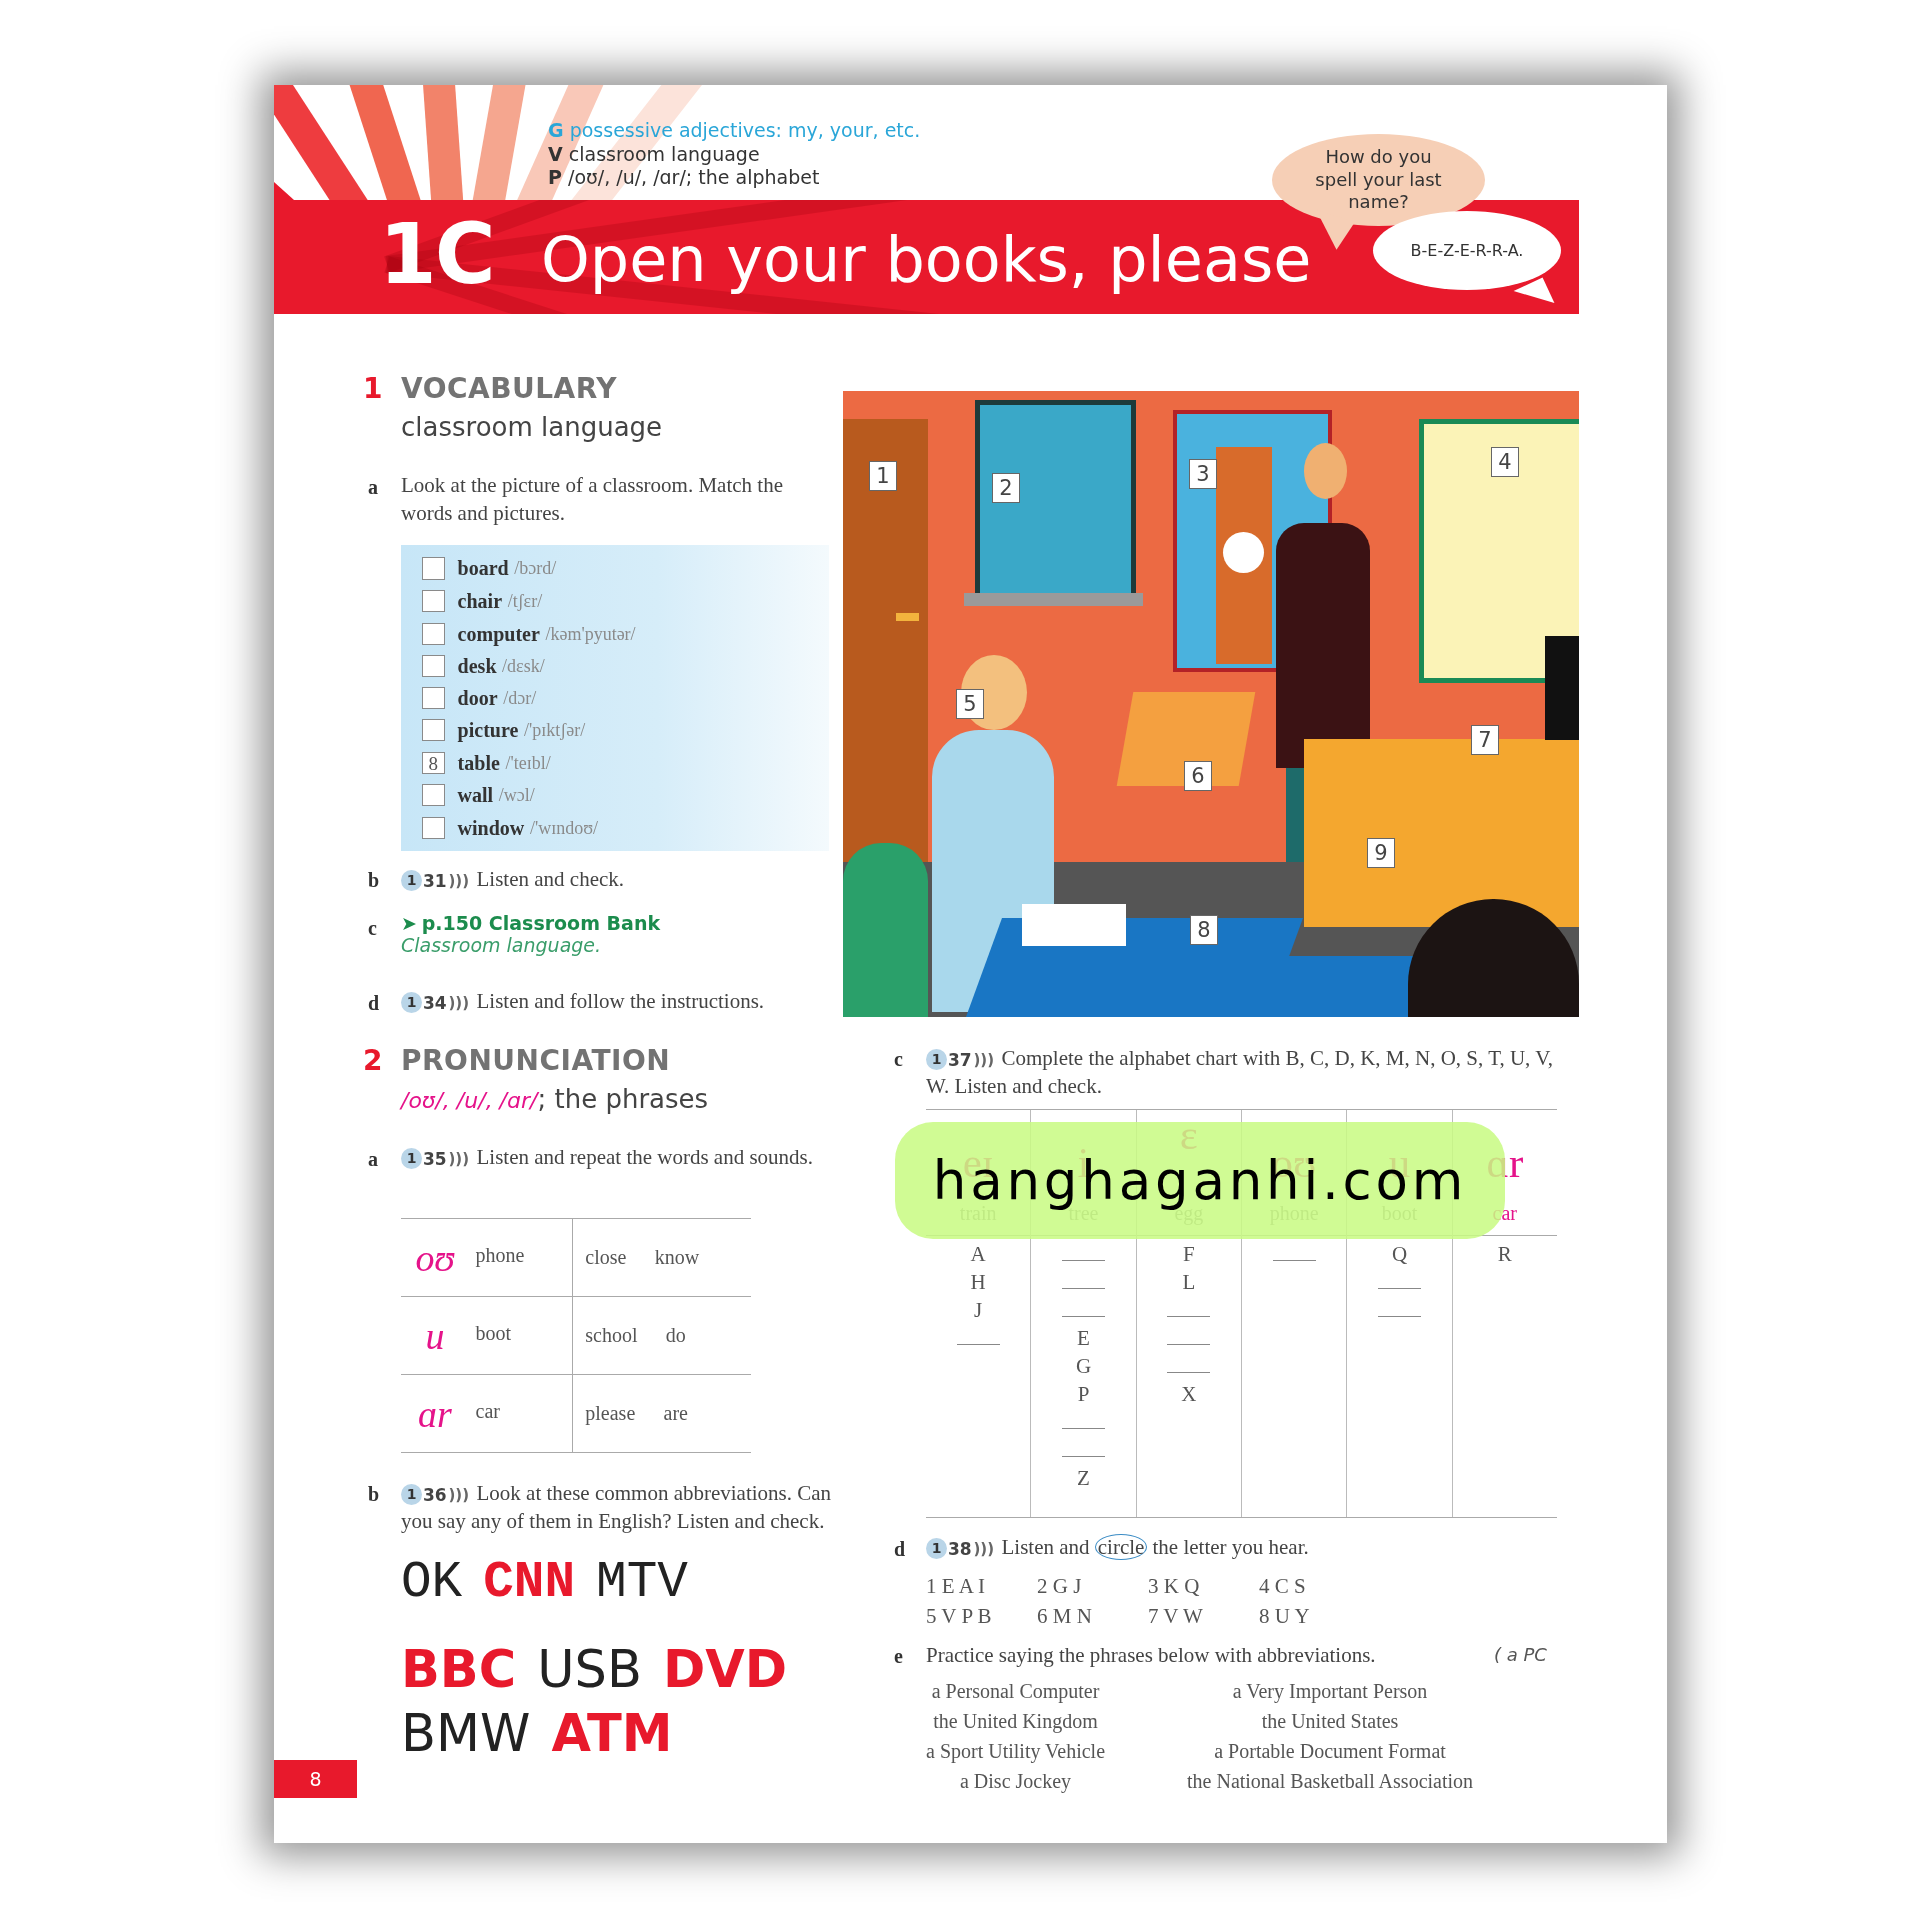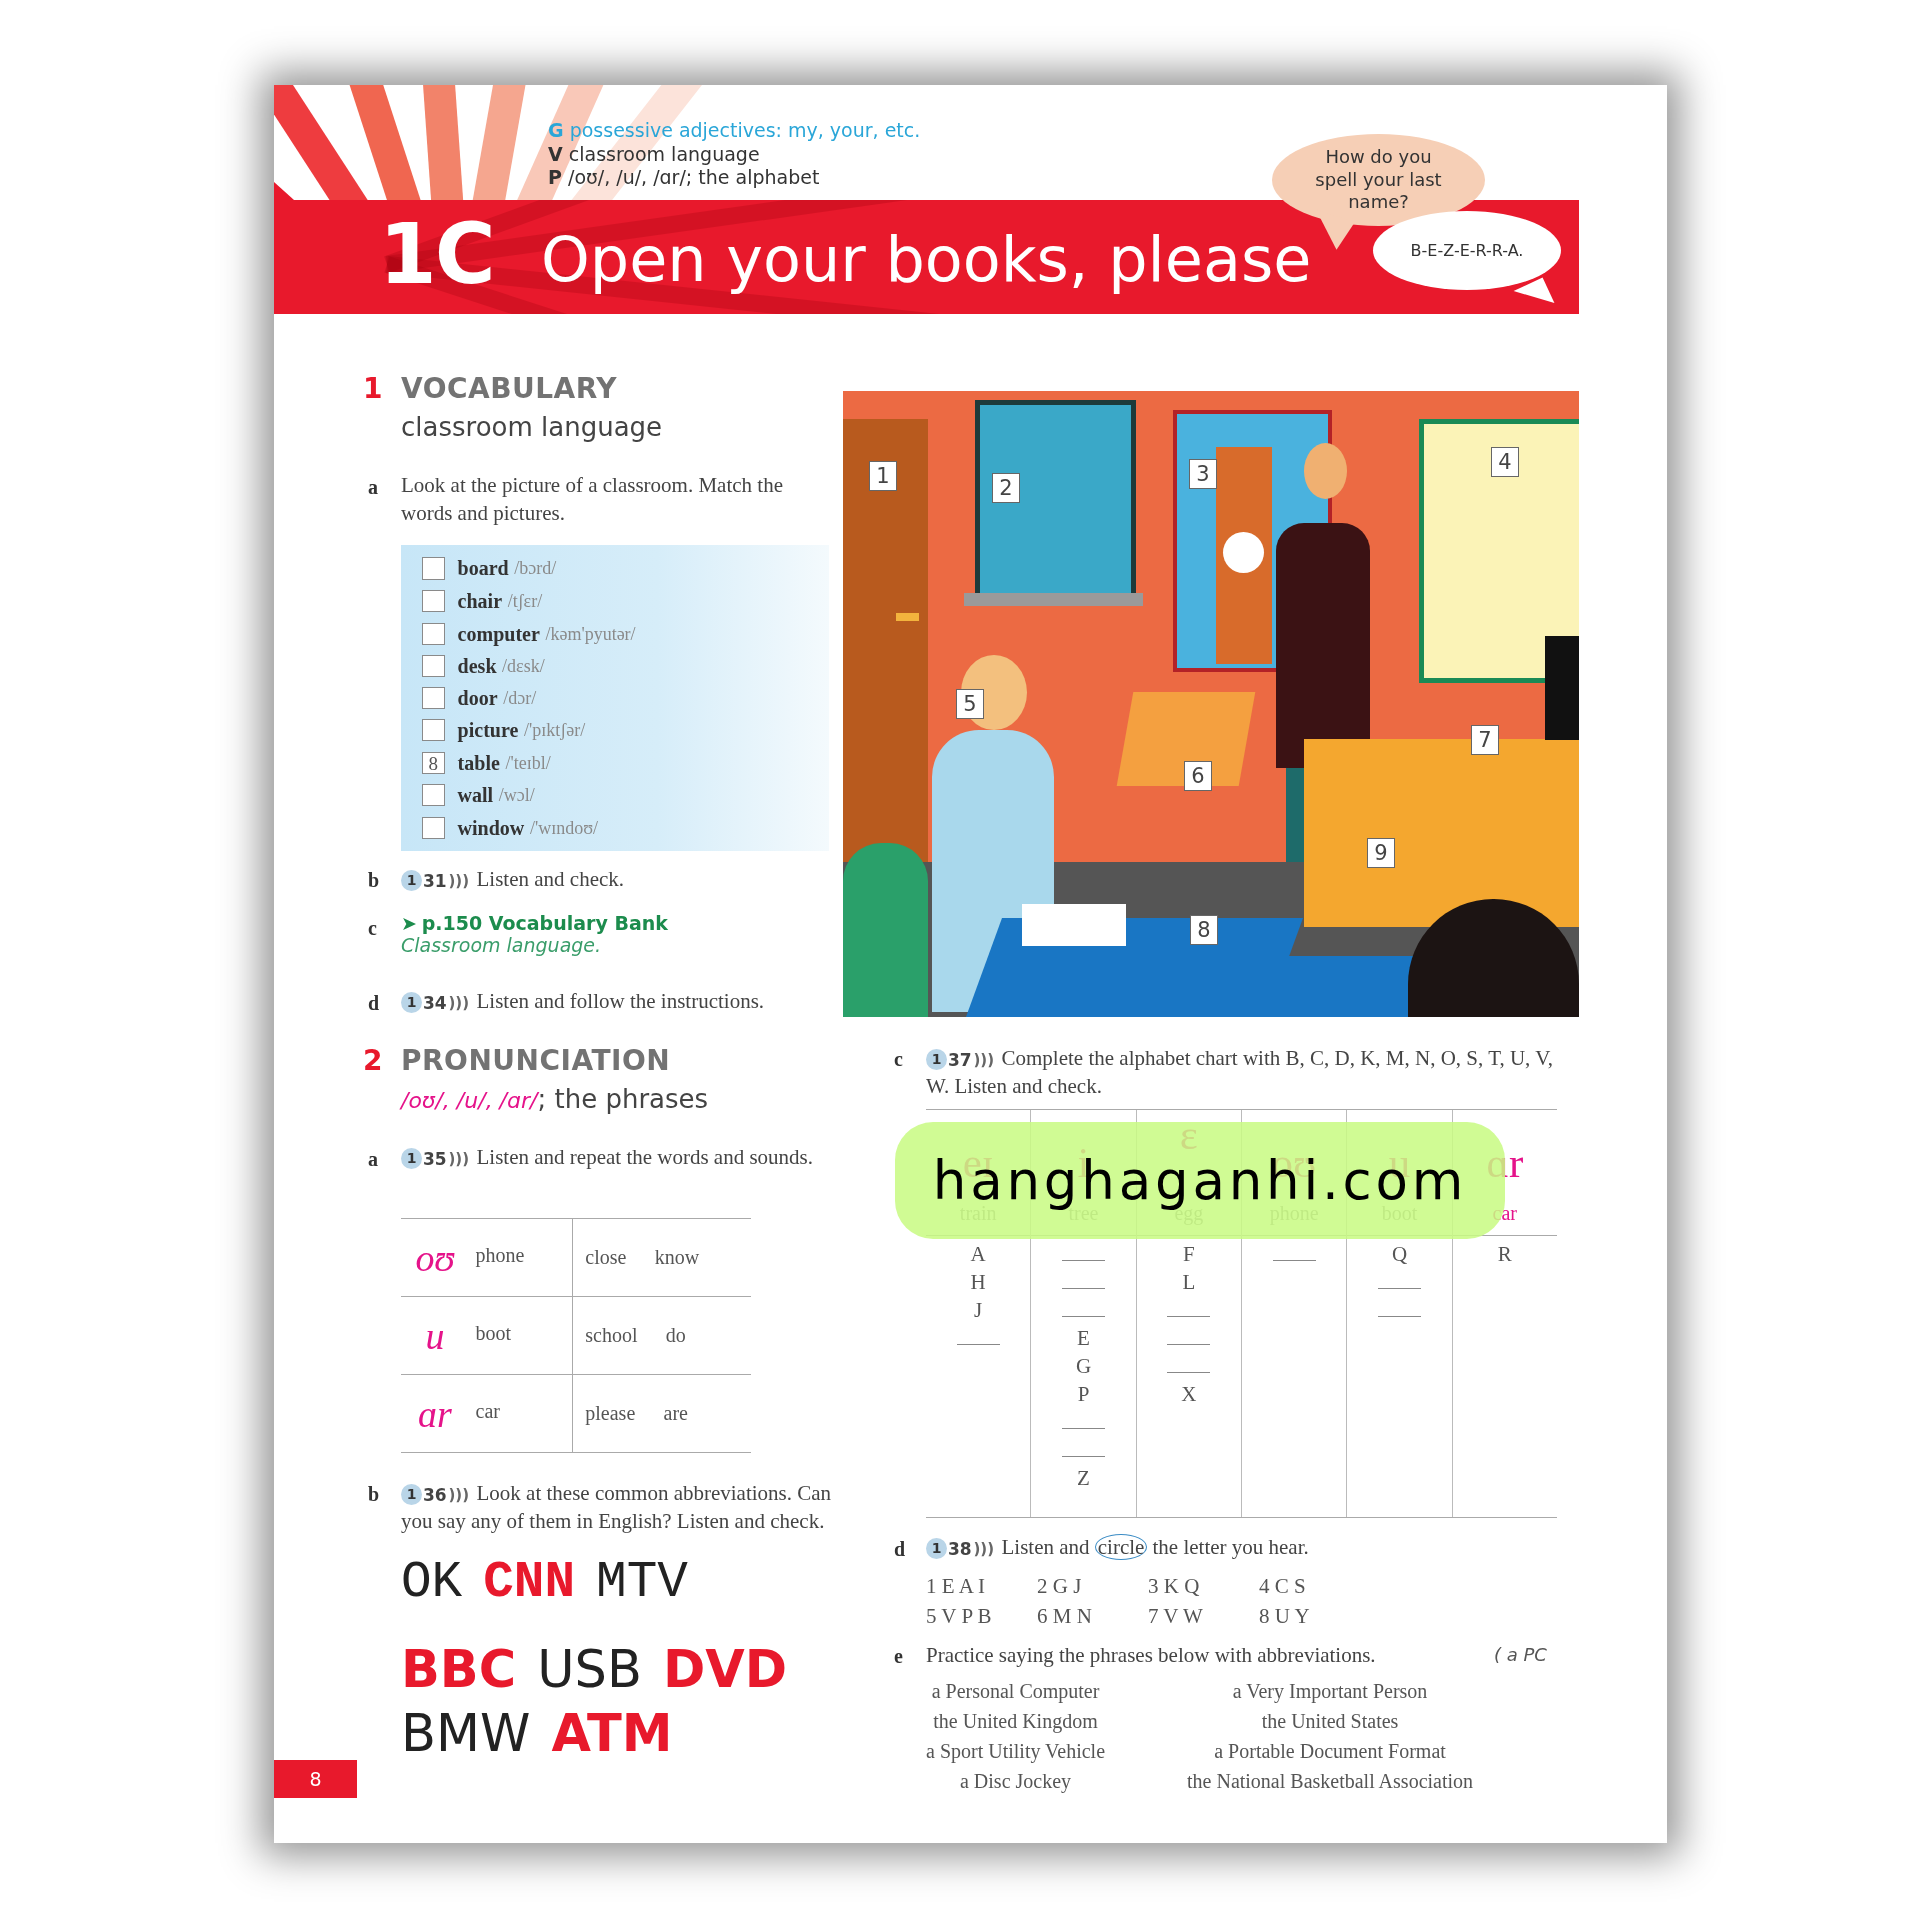--- a/index.html
+++ b/index.html
@@ -181,21 +181,21 @@
   <div class="instr" style="left:127px;top:780px;">
     <span class="audio">
         <span class="disc">1</span>
         <span>31</span>
         <span class="wave">)))</span>
       </span><span>Listen and check.</span>
   </div>
 
   <div class="letter" style="left:94px;top:831px;">c</div>
   <div class="abs" style="left:127px;top:827px;">
-    <div><span class="vb-link">➤</span> <span class="vb-link">p.150 Vocabulary Bank</span></div>
+    <div><span class="vb-link">➤</span> <span class="vb-link">p.150 Classroom Bank</span></div>
     <div class="vb-sub">Classroom language.</div>
   </div>
 
   <div class="letter" style="left:94px;top:906px;">d</div>
   <div class="instr" style="left:127px;top:902px;">
     <span class="audio">
         <span class="disc">1</span>
         <span>34</span>
         <span class="wave">)))</span>
       </span><span>Listen and follow the instructions.</span>

